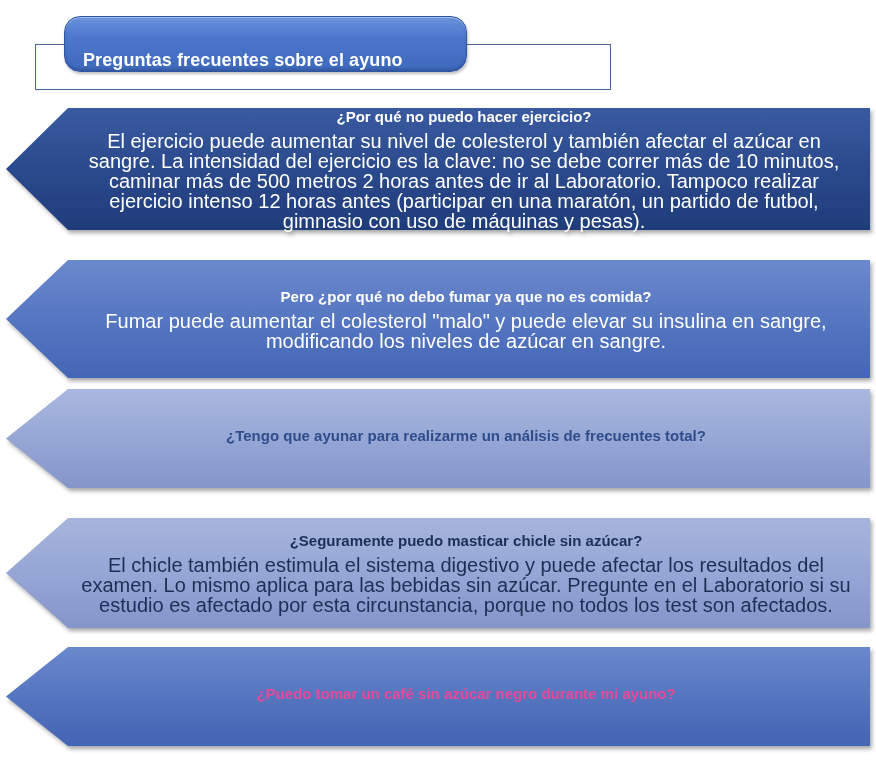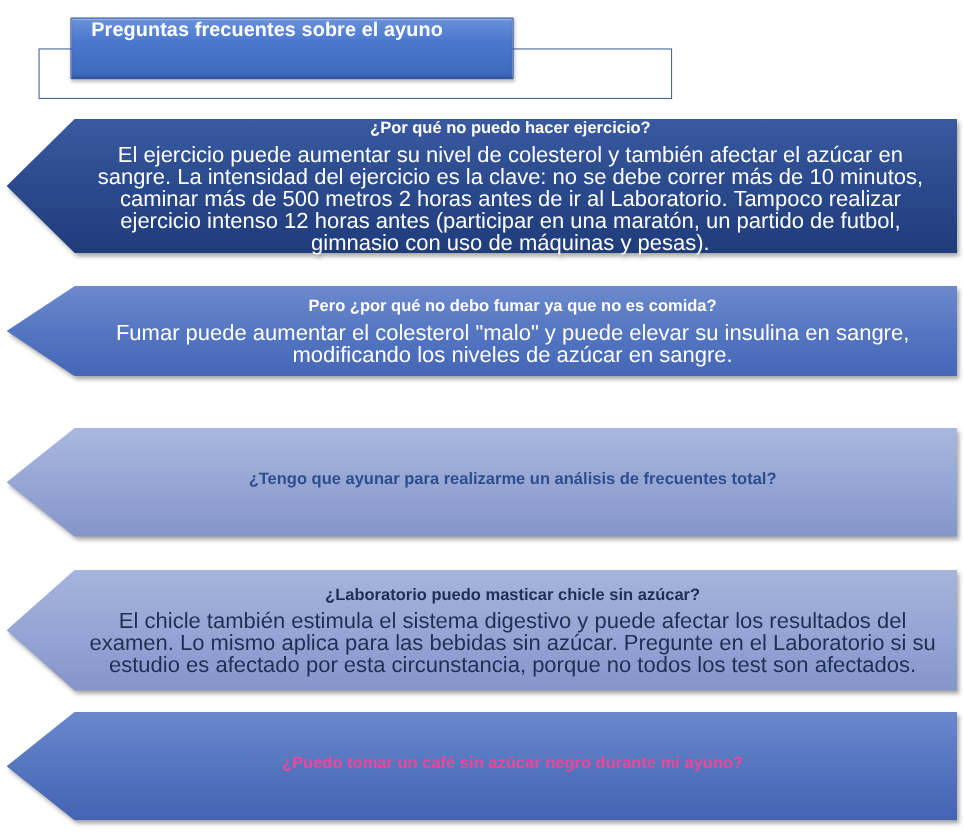--- a/index.html
+++ b/index.html
@@ -23,27 +23,27 @@
     border: 1px solid #4a6597;
     box-sizing: border-box;
     background: #ffffff;
   }
   .title-box {
     position: absolute;
     left: 64px;
     top: 16px;
     width: 403px;
     height: 56px;
-    border-radius: 1px;
+    border-radius: 16px;
     background: linear-gradient(to bottom, #6a91db 0%, #4a77cc 40%, #3e69bd 100%);
     border: 1px solid #2f56a3;
     box-sizing: border-box;
     box-shadow: inset 0 1px 1px rgba(255,255,255,0.45), inset 0 -2px 3px rgba(0,0,0,0.18), 1px 2px 3px rgba(0,0,0,0.25);
     display: flex;
-    align-items: flex-start;
+    align-items: flex-end;
     padding-left: 18px;
   }
   .title-text {
     color: #ffffff;
     font-weight: bold;
     font-size: 18px;
     letter-spacing: 0.1px;
   }
   .faq-item {
     position: absolute;
@@ -76,21 +76,21 @@
   .faq-answer {
     font-size: 20px;
     line-height: 20px;
   }
   
   .faq-1 { top: 108px; height: 122px; }
   .faq-1 .faq-shape { background: linear-gradient(to bottom, #3a5aa0 0%, #2b4a8d 50%, #1f3c7a 100%); }
   .faq-1 .faq-content { color: #ffffff; padding-right: 8px; }
   .faq-1 .faq-content { left: 74px; }
   
-  .faq-2 { top: 260px; height: 82px; }
+  .faq-2 { top: 260px; height: 118px; }
   .faq-2 .faq-shape { background: linear-gradient(to bottom, #6c89cc 0%, #5576c1 50%, #4566b6 100%); }
   .faq-2 .faq-content { color: #ffffff; }
   
   .faq-3 { top: 389px; height: 99px; }
   .faq-3 .faq-shape { background: linear-gradient(to bottom, #a9b8de 0%, #94a5d4 55%, #8495c9 100%); }
   .faq-3 .faq-content { color: #2f4d8c; }
   
   .faq-4 { top: 518px; height: 110px; }
   .faq-4 .faq-shape { background: linear-gradient(to bottom, #a6b5dc 0%, #94a4d4 55%, #8595ca 100%); }
   .faq-4 .faq-content { color: #1d2f55; }
@@ -126,21 +126,21 @@
 <div class="faq-item faq-3">
   <div class="faq-shape"></div>
   <div class="faq-content">
     <div class="faq-question">¿Tengo que ayunar para realizarme un análisis de frecuentes total?</div>
   </div>
 </div>
 
 <div class="faq-item faq-4">
   <div class="faq-shape"></div>
   <div class="faq-content">
-    <div class="faq-question">¿Laboratorio puedo masticar chicle sin azúcar?</div>
+    <div class="faq-question">¿Seguramente puedo masticar chicle sin azúcar?</div>
     <div class="faq-answer">El chicle también estimula el sistema digestivo y puede afectar los resultados del examen. Lo mismo aplica para las bebidas sin azúcar. Pregunte en el Laboratorio si su estudio es afectado por esta circunstancia, porque no todos los test son afectados.</div>
   </div>
 </div>
 
 <div class="faq-item faq-5">
   <div class="faq-shape"></div>
   <div class="faq-content">
     <div class="faq-question">¿Puedo tomar un café sin azúcar negro durante mi ayuno?</div>
   </div>
 </div>

